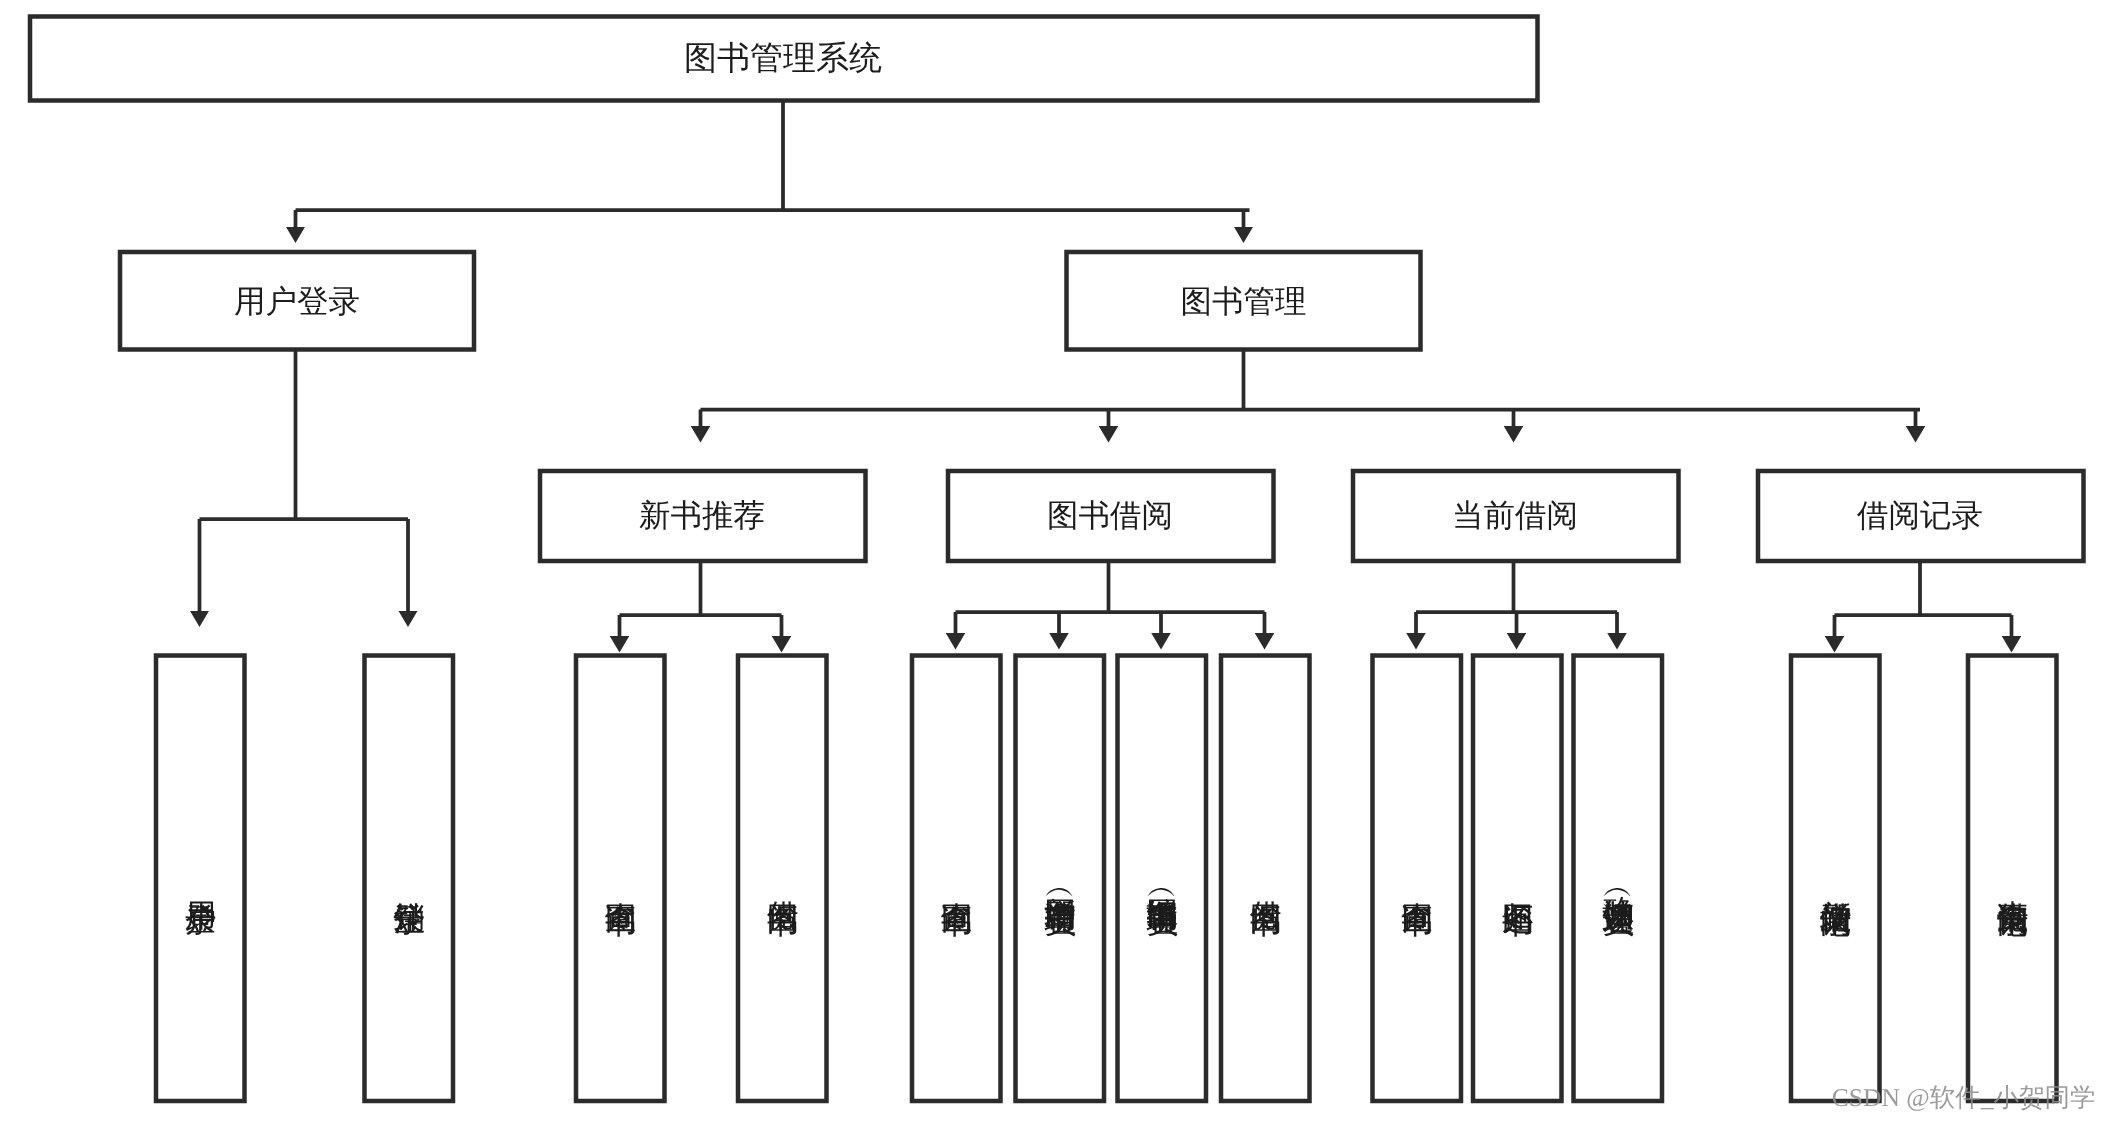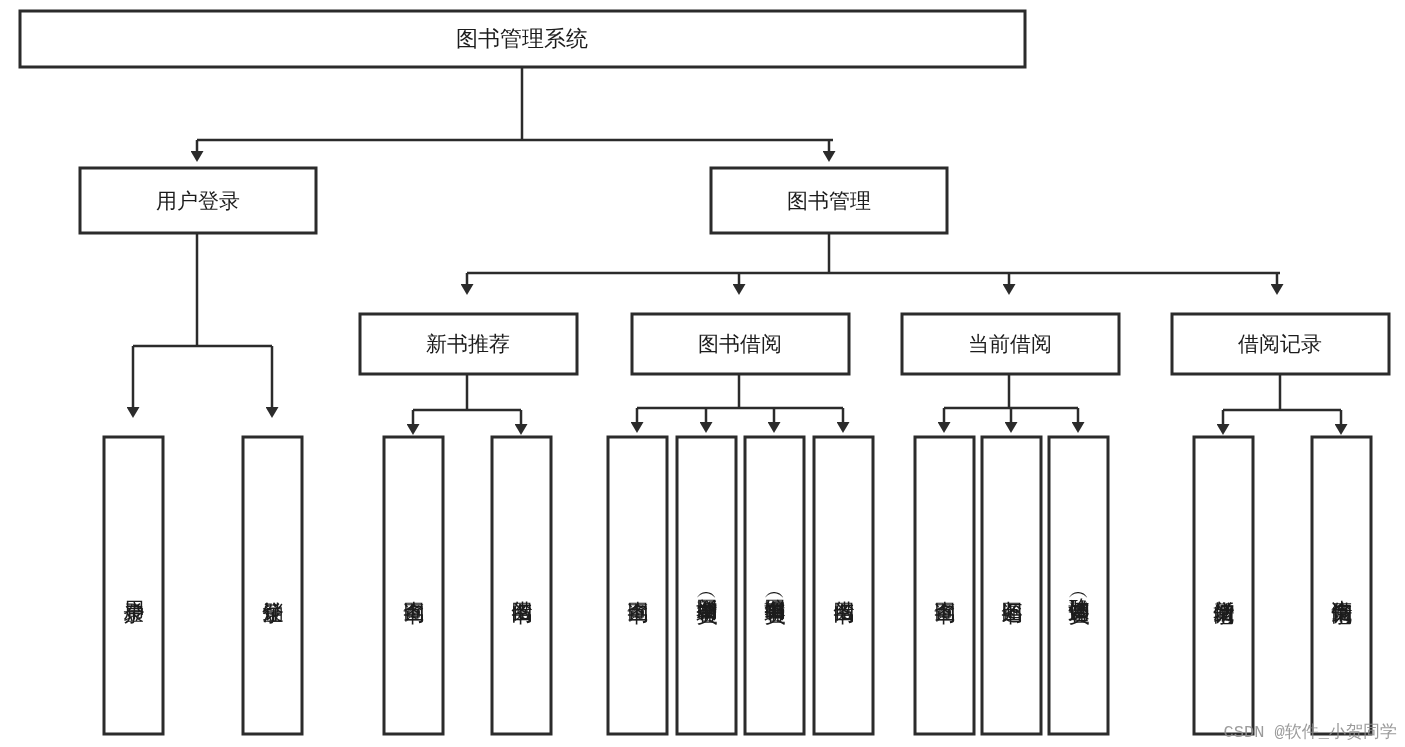--- a/index.html
+++ b/index.html
@@ -69,21 +69,21 @@
     font-size: 21px;
     line-height: 1.18;
     color: #1c1c1c;
     letter-spacing: 1px;
     white-space: nowrap;
   }
   #watermark {
     position: absolute;
     right: 8px;
     bottom: 4px;
-    font-family: Liberation Mono, monospace;
+    font-family: Liberation Serif, serif;
     font-size: 17px;
     color: #8e8e8e;
     opacity: 0.88;
     white-space: nowrap;
   }
 </style>
 </head>
 <body>
 
 <div id="diagram-root">

